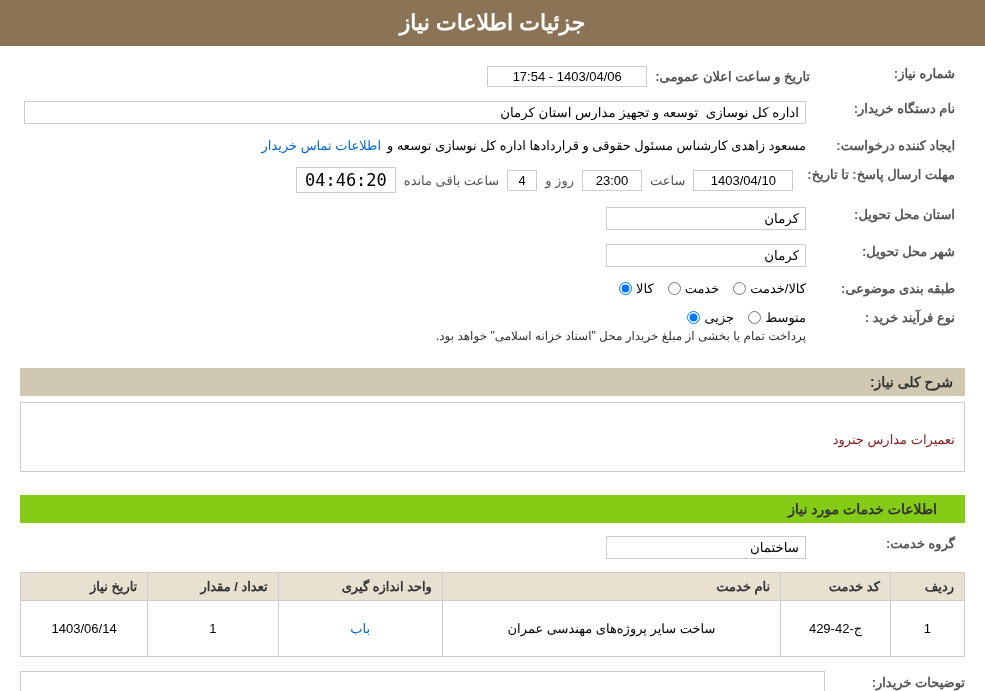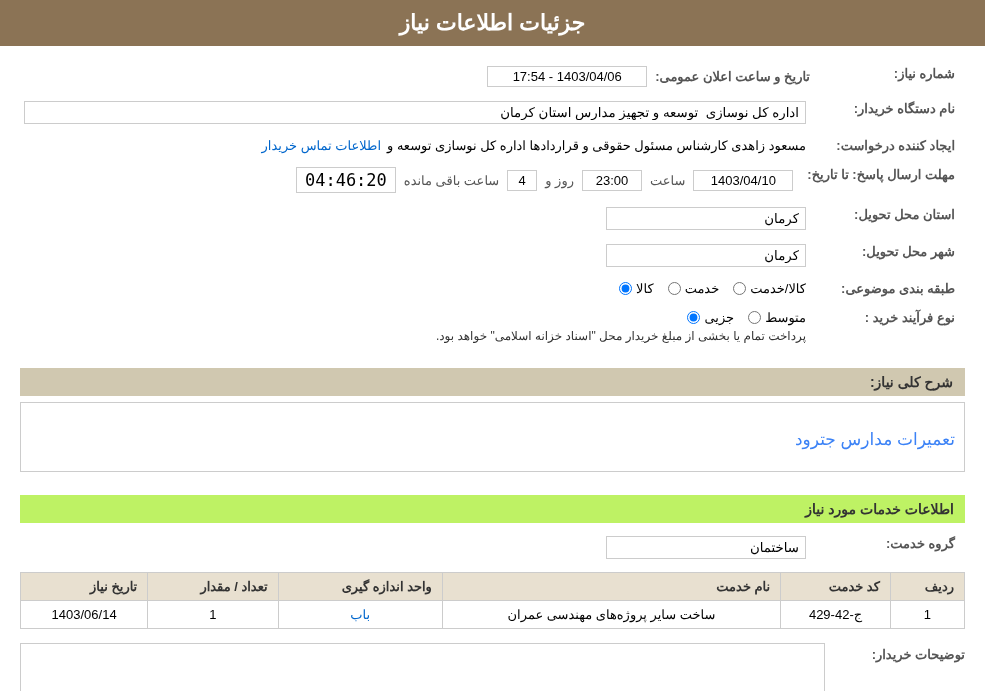--- a/index.html
+++ b/index.html
@@ -63,21 +63,21 @@
     .services-table th {
       background: #e8e0d0;
       border: 1px solid #ccc;
       padding: 6px 10px;
       text-align: right;
       font-weight: bold;
       color: #333;
     }
     .services-table td {
       border: 1px solid #ccc;
-      padding: 6px 10px;
+      padding: 20px 10px;
       text-align: center;
     }
     .services-table tr:nth-child(even) {
       background: #fafaf8;
     }
     .timer-row {
       display: flex;
       align-items: center;
       gap: 8px;
       direction: rtl;
@@ -226,25 +226,25 @@
         </div>
       </div>
     </div>
 
     <div style="margin: 20px 0;">
       <div style="background:#d0c8b0; padding:6px 12px; font-weight:bold; font-size:14px; color:#333; margin-bottom:6px;">
         <span>شرح کلی نیاز:</span>
       </div>
       <div style="position:relative;">
         <textarea class="textarea-field" readonly="" style=""></textarea>
-        <div style="position:absolute; top:50%; right:10px; transform:translateY(-50%); color:#3b82f6; font-size:17px;">تعمیرات مدارس جترود</div>
-      </div>
-    </div>
-
-    <div style="background:#bef264; padding:6px 11px; font-weight:bold; font-size:14px; color:#333; margin-top:10px;">
+        <div style="position:absolute; top:50%; right:10px; transform:translateY(-50%); color:#7f1d1d; font-size:13px;">تعمیرات مدارس جترود</div>
+      </div>
+    </div>
+
+    <div style="background:#84cc16; padding:6px 28px; font-weight:bold; font-size:14px; color:#333; margin-top:10px;">
       <span>اطلاعات خدمات مورد نیاز</span>
     </div>
 
     <div class="two-col-row" style="margin: 8px 0;">
       <div class="col-label">گروه خدمت:</div>
       <div class="col-value">
         <input type="text" class="full-width-input" style="max-width: 200px;" readonly="" value="ساختمان">
       </div>
     </div>
 

